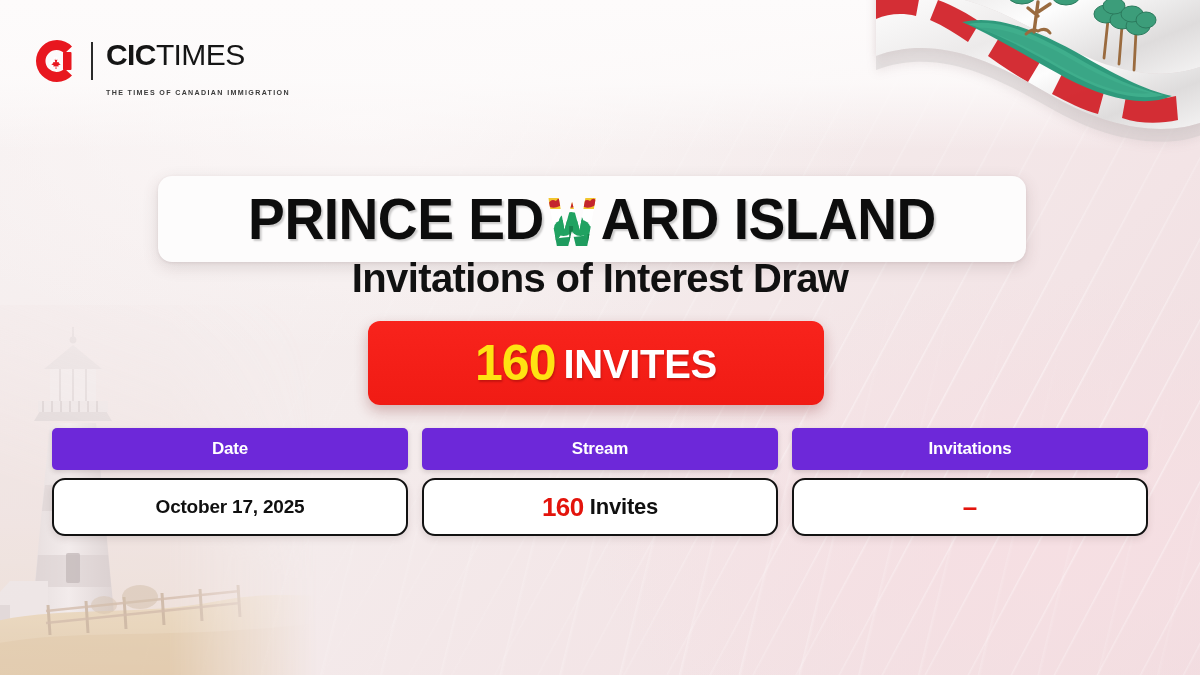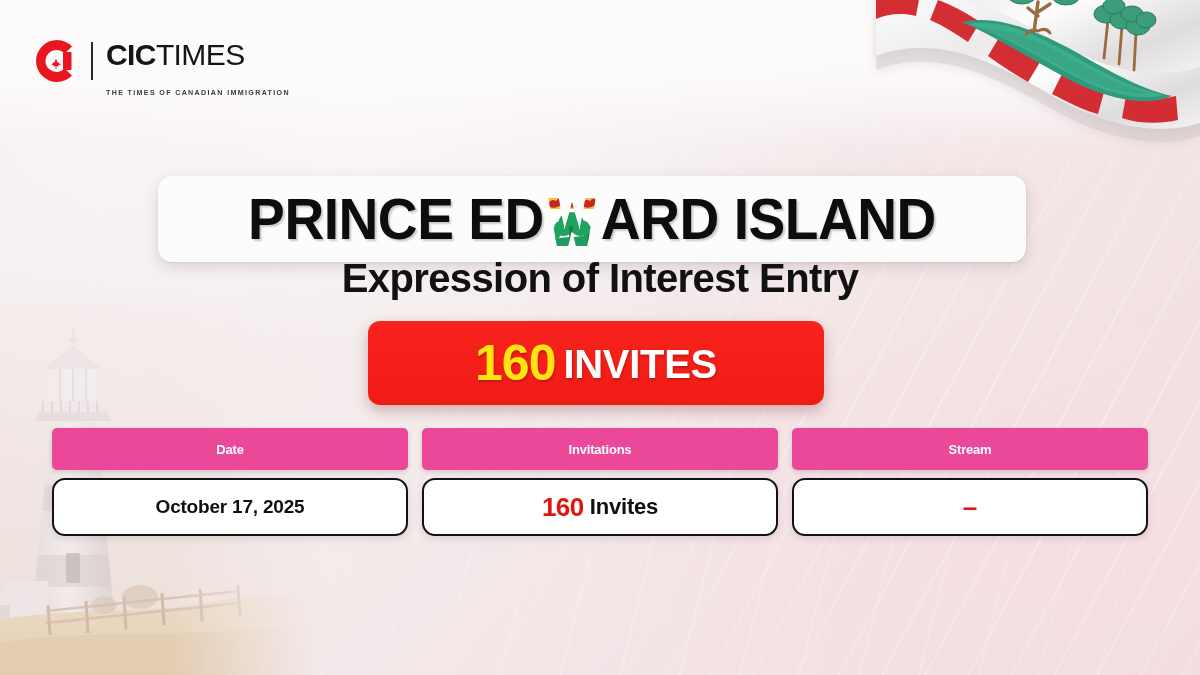--- a/index.html
+++ b/index.html
@@ -187,25 +187,25 @@
     left: 52px; top: 428px;
     width: 1096px;
     z-index: 5;
   }
   .trow { display: flex; gap: 14px; }
   .trow + .trow { margin-top: 8px; }
 
   .th {
     flex: 1 1 0;
     height: 42px;
-    background: #ec4899;
+    background: #6d28d9;
     border-radius: 5px;
     display: flex; align-items: center; justify-content: center;
     color: #fff;
-    font-size: 13px;
+    font-size: 17px;
     font-weight: 700;
     letter-spacing: -.2px;
     box-shadow: 0 2px 5px rgba(60,40,45,.18);
   }
 
   .td {
     flex: 1 1 0;
     height: 58px;
     background: #fff;
     border: 2.5px solid #121212;
@@ -463,32 +463,32 @@
               <ellipse cx="47" cy="40" rx="7" ry="6"></ellipse>
               <rect x="45.5" y="42" width="3" height="9" fill="#16804b"></rect>
             </g>
           </g>
         </svg>
       </span>
       <span>ARD ISLAND</span>
     </div>
   </div>
 
-  <div class="subtitle">Expression of Interest Entry</div>
+  <div class="subtitle">Invitations of Interest Draw</div>
 
   <div class="banner">
     <span class="banner-num">160</span>
     <span class="banner-label">INVITES</span>
   </div>
 
   <div class="table">
     <div class="trow">
       <div class="th">Date</div>
+      <div class="th">Stream</div>
       <div class="th">Invitations</div>
-      <div class="th">Stream</div>
     </div>
     <div class="trow">
       <div class="td">October 17, 2025</div>
       <div class="td">
         <span class="td-strong-num">160</span>
         <span class="td-after">Invites</span>
       </div>
       <div class="td">
         <span class="td-dash">–</span>
       </div>

